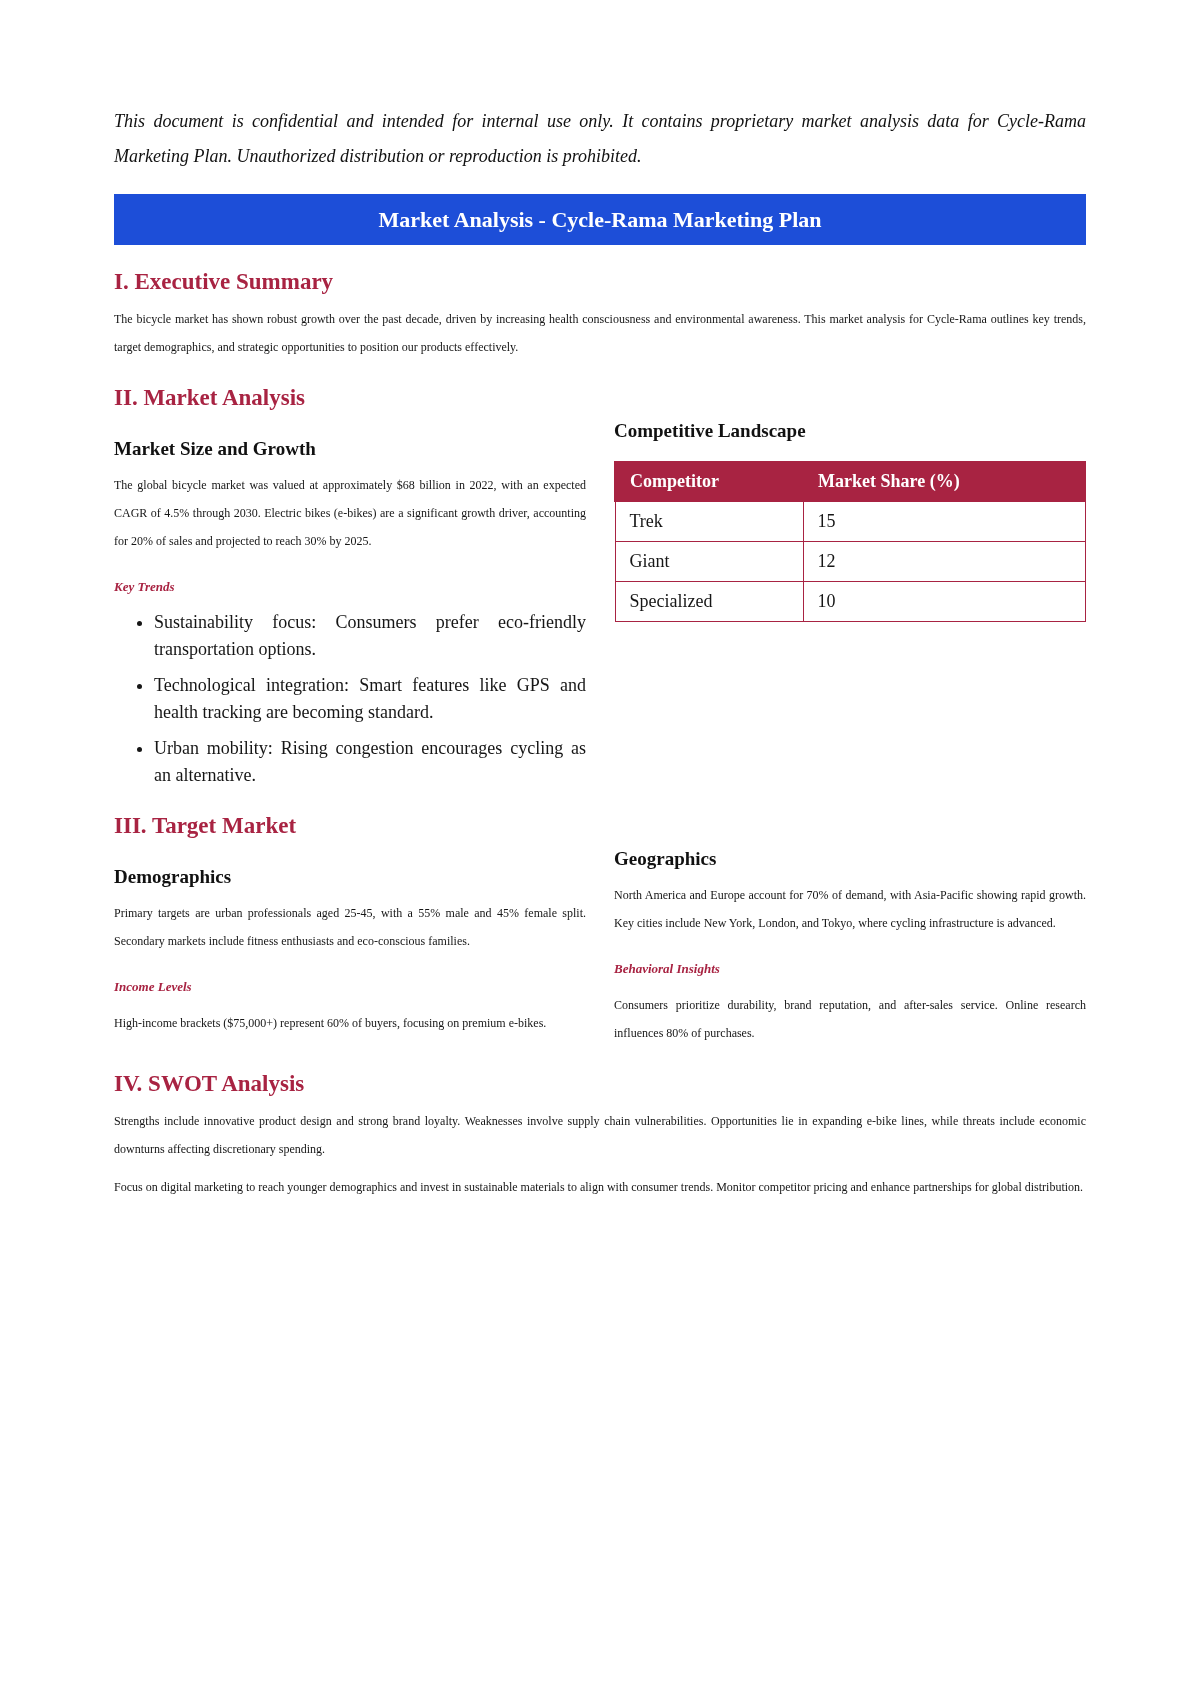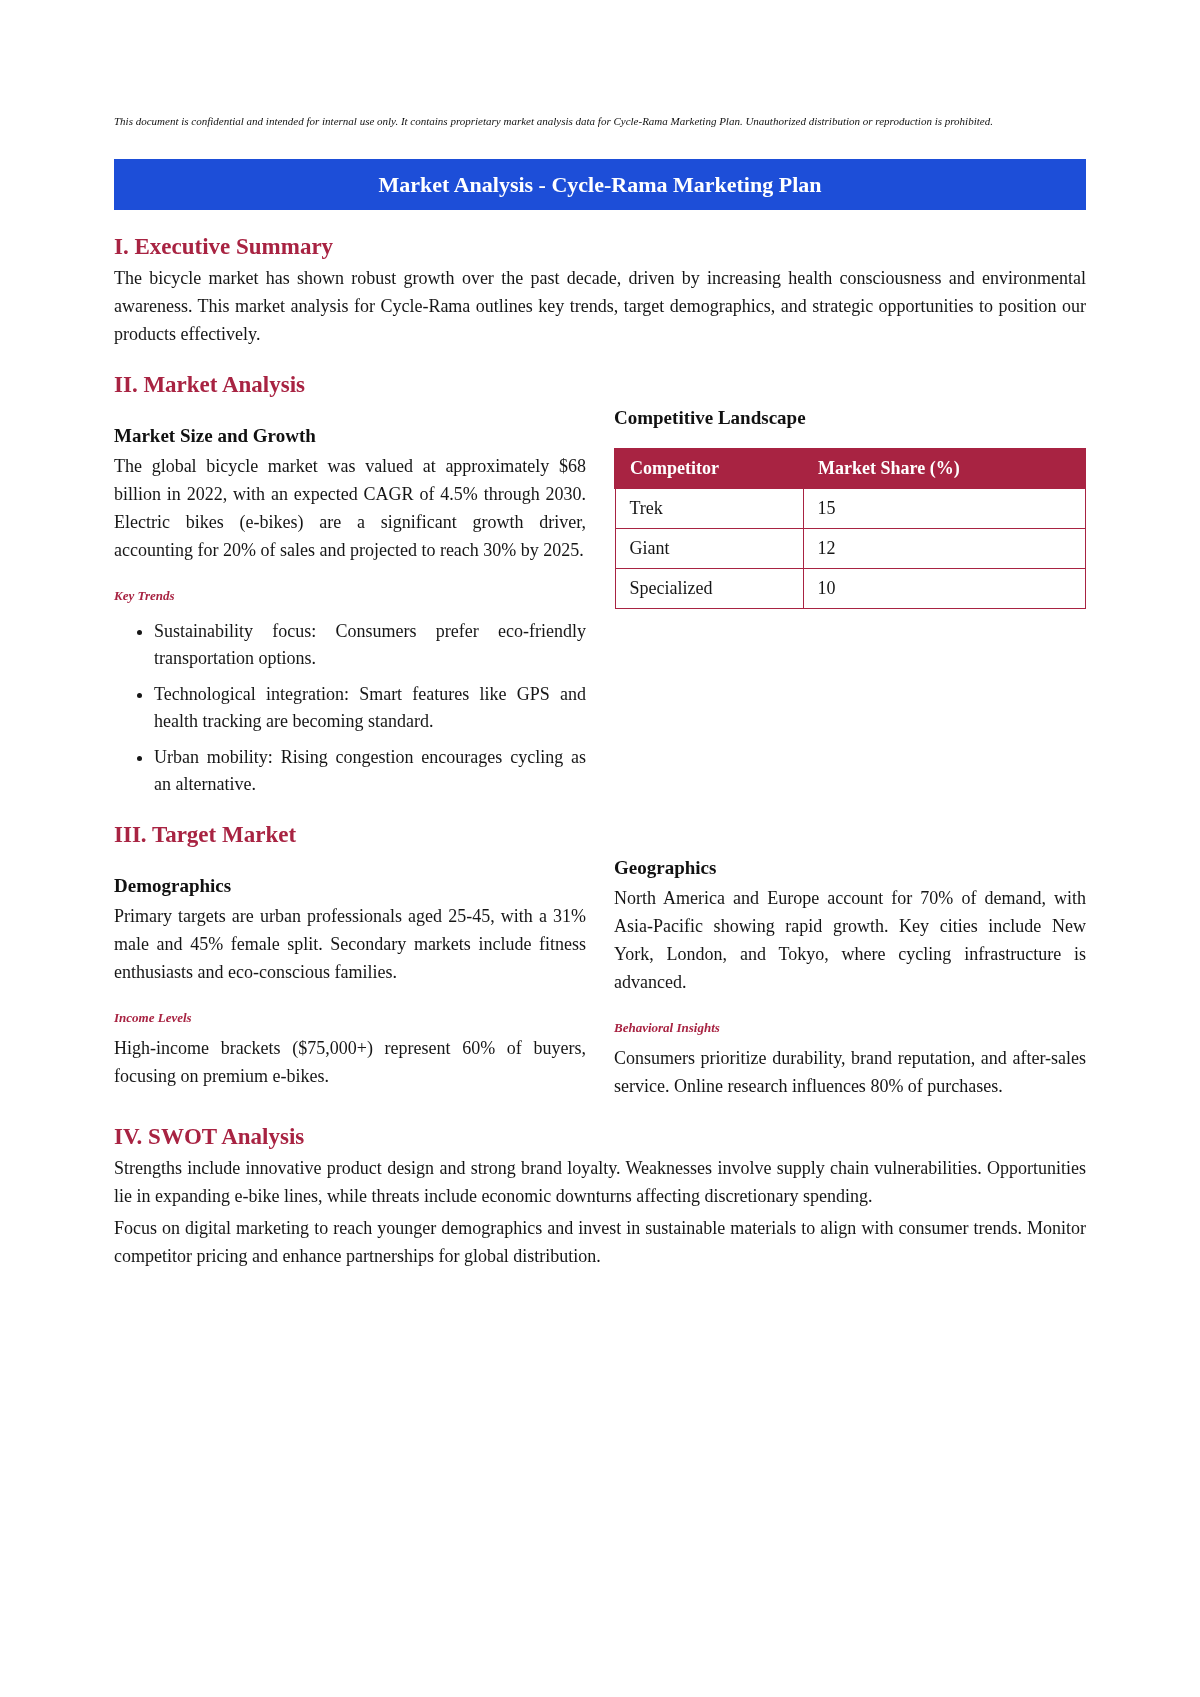--- a/index.html
+++ b/index.html
@@ -11,21 +11,21 @@
     color: #161616;
     position: relative;
   }
   .page {
     width: 1200px;
     height: 1697px;
     padding: 104px 114px 40px 114px;
   }
   .disclaimer {
     font-style: italic;
-    font-size: 11px;
+    font-size: 18px;
     line-height: 35px;
     text-align: justify;
     color: #111111;
   }
   .banner {
     margin-top: 20px;
     height: 51px;
     background: #1d4ed8;
     display: flex;
     align-items: center;
@@ -37,22 +37,22 @@
     font-weight: bold;
   }
   h2.section-heading {
     margin-top: 24px;
     font-size: 23px;
     font-weight: bold;
     color: #A82342;
     line-height: 26px;
   }
   p.body-text {
-    margin-top: 4px;
-    font-size: 18px;
+    margin-top: 10px;
+    font-size: 12px;
     line-height: 28px;
     text-align: justify;
   }
   .two-col {
     display: grid;
     grid-template-columns: 1fr 1fr;
     column-gap: 28px;
     margin-bottom: 14px;
   }
   .col-left { padding-top: 18px; }
@@ -157,21 +157,21 @@
         </tbody>
       </table>
     </div>
   </div>
 
   <h2 class="section-heading">III. Target Market</h2>
 
   <div class="two-col">
     <div class="col col-left">
       <h3 class="sub-heading">Demographics</h3>
-      <p class="body-text">Primary targets are urban professionals aged 25-45, with a 31% male and 45% female split. Secondary markets include fitness enthusiasts and eco-conscious families.</p>
+      <p class="body-text">Primary targets are urban professionals aged 25-45, with a 55% male and 45% female split. Secondary markets include fitness enthusiasts and eco-conscious families.</p>
       <h4 class="italic-heading">Income Levels</h4>
       <p class="body-text">High-income brackets ($75,000+) represent 60% of buyers, focusing on premium e-bikes.</p>
     </div>
     <div class="col col-right">
       <h3 class="sub-heading">Geographics</h3>
       <p class="body-text">North America and Europe account for 70% of demand, with Asia-Pacific showing rapid growth. Key cities include New York, London, and Tokyo, where cycling infrastructure is advanced.</p>
       <h4 class="italic-heading">Behavioral Insights</h4>
       <p class="body-text">Consumers prioritize durability, brand reputation, and after-sales service. Online research influences 80% of purchases.</p>
     </div>
   </div>

